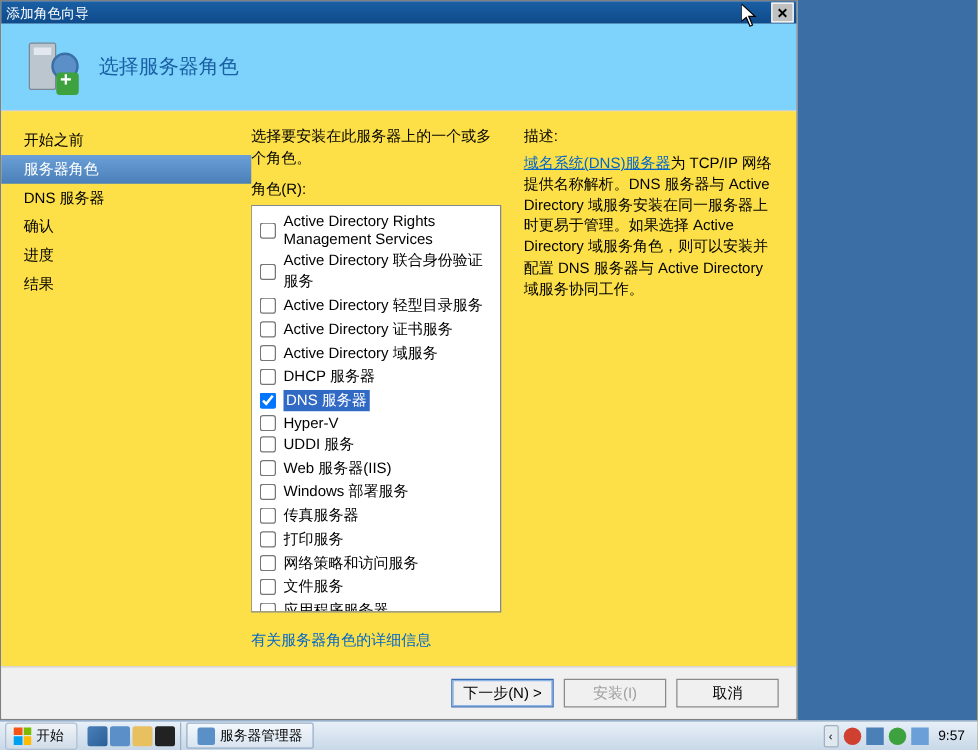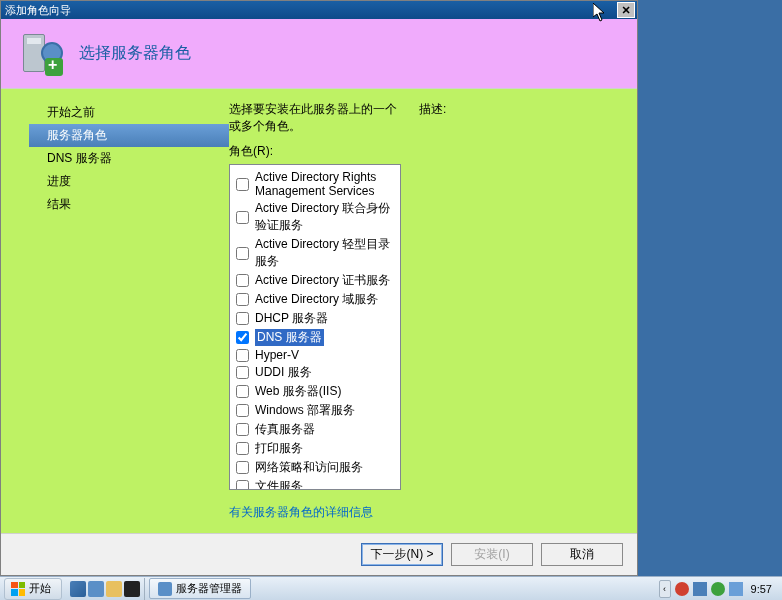--- a/index.html
+++ b/index.html
@@ -4,30 +4,30 @@
 <style>
 * { margin: 0; padding: 0; box-sizing: border-box; font-family: "Microsoft YaHei", SimSun, Tahoma, sans-serif; }
 body { width: 782px; height: 600px; background: #3a6ea5; overflow: hidden; position: relative; }
 
 .wizard-window { position: absolute; left: 0; top: 0; width: 638px; height: 576px; background: #f0f0f0; border: 1px solid #808080; }
 
 .titlebar { height: 18px; background: linear-gradient(to bottom, #1a5fa4, #0e4a8a); color: #fff; display: flex; align-items: center; padding: 0 2px 0 4px; font-size: 11px; }
 .titlebar-title { flex: 1; }
 .close-btn { width: 18px; height: 16px; background: #c0c0c0; border: 1px solid #fff; color: #000; display: flex; align-items: center; justify-content: center; font-size: 11px; font-weight: bold; cursor: pointer; }
 
-.header { height: 70px; background: #f0abfc; display: flex; align-items: center; padding: 0 16px; border-bottom: 1px solid #d0d0d0; }
+.header { height: 70px; background: #7dd3fc; display: flex; align-items: center; padding: 0 16px; border-bottom: 1px solid #d0d0d0; }
 .header-icon { width: 48px; height: 48px; margin-right: 14px; position: relative; }
 .srv-body { position:absolute; left:6px; top:4px; width:22px; height:38px; background:#bcc6cf; border:1px solid #7a8894; border-radius:2px; }
 .srv-body::before { content:""; position:absolute; top:3px; left:3px; width:14px; height:6px; background:#e2e8ee; }
 .srv-disk { position:absolute; left:24px; top:12px; width:22px; height:22px; background:#5a8fc7; border-radius:50%; border:2px solid #3a6fa7; }
 .srv-plus { position:absolute; left:28px; top:28px; width:18px; height:18px; background:#3da13d; border-radius:3px; }
 .srv-plus::before { content:"+"; position:absolute; left:3px; top:-2px; color:#fff; font-size:16px; font-weight:bold; }
 .header-title { font-size: 16px; font-weight: 400; color: #1a5fa4; }
 
-.body { display: flex; height: 444px; background: #bef264; padding-left: 28px; }
+.body { display: flex; height: 444px; background: #fde047; }
 
 .nav { width: 200px; padding: 12px 0; }
 .nav-item { padding: 3px 18px; font-size: 12px; color: #000; cursor: pointer; }
 .nav-item.active { background: linear-gradient(to bottom, #6a9fd8, #4a7fb8); color: #fff; }
 
 .content { flex: 1; padding: 12px 18px 12px 0; display: flex; gap: 18px; }
 .roles-col { flex: 1; display: flex; flex-direction: column; }
 .instruction { font-size: 12px; margin-bottom: 8px; }
 .roles-label { font-size: 12px; margin-bottom: 4px; }
 .roles-box { flex: 1; border: 1px solid #828790; background: #fff; overflow-y: auto; padding: 4px 6px; }
@@ -80,20 +80,21 @@
         <div class="srv-plus"></div>
     </div>
     <div class="header-title">选择服务器角色</div>
   </div>
 
   <div class="body">
     <div class="nav" id="nav">
         <div class="nav-item">开始之前</div>
         <div class="nav-item active">服务器角色</div>
         <div class="nav-item">DNS 服务器</div>
+        <div class="nav-item">确认</div>
         <div class="nav-item">进度</div>
         <div class="nav-item">结果</div>
       </div>
 
     <div class="content">
       <div class="roles-col">
         <div class="instruction">选择要安装在此服务器上的一个或多个角色。</div>
         <div class="roles-label">角色(R):</div>
         <div class="roles-box" id="roles">
             <label class="role-row">
@@ -163,20 +164,23 @@
             <label class="role-row">
               <input type="checkbox" style="">
               <span>终端服务</span>
             </label>
           </div>
         <a class="more-link">有关服务器角色的详细信息</a>
       </div>
 
       <div class="desc-col">
         <div class="desc-title">描述:</div>
+        <div class="desc-text">
+          <a>域名系统(DNS)服务器</a><span>为 TCP/IP 网络提供名称解析。DNS 服务器与 Active Directory 域服务安装在同一服务器上时更易于管理。如果选择 Active Directory 域服务角色，则可以安装并配置 DNS 服务器与 Active Directory 域服务协同工作。</span>
+        </div>
       </div>
     </div>
   </div>
 
   <div class="footer">
     <button class="default">下一步(N) &gt;</button>
     <button disabled="">安装(I)</button>
     <button>取消</button>
   </div>
 

